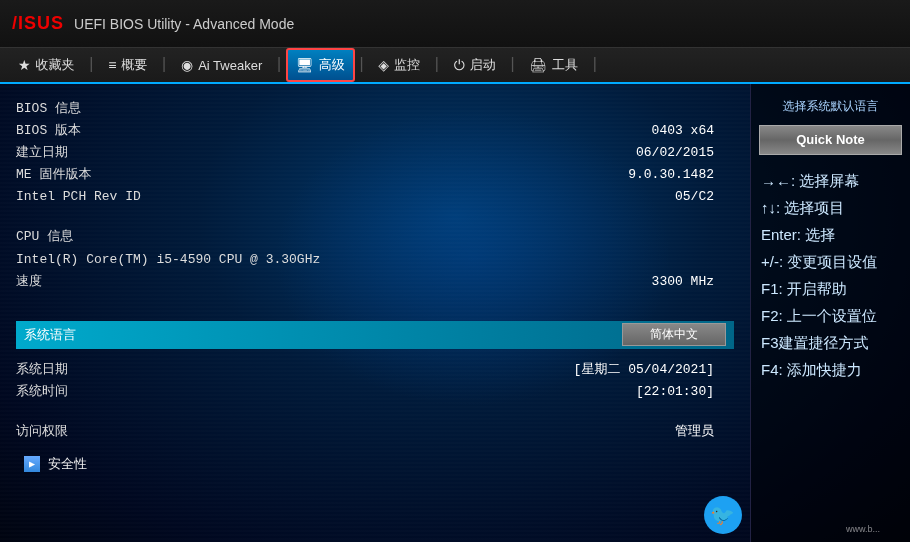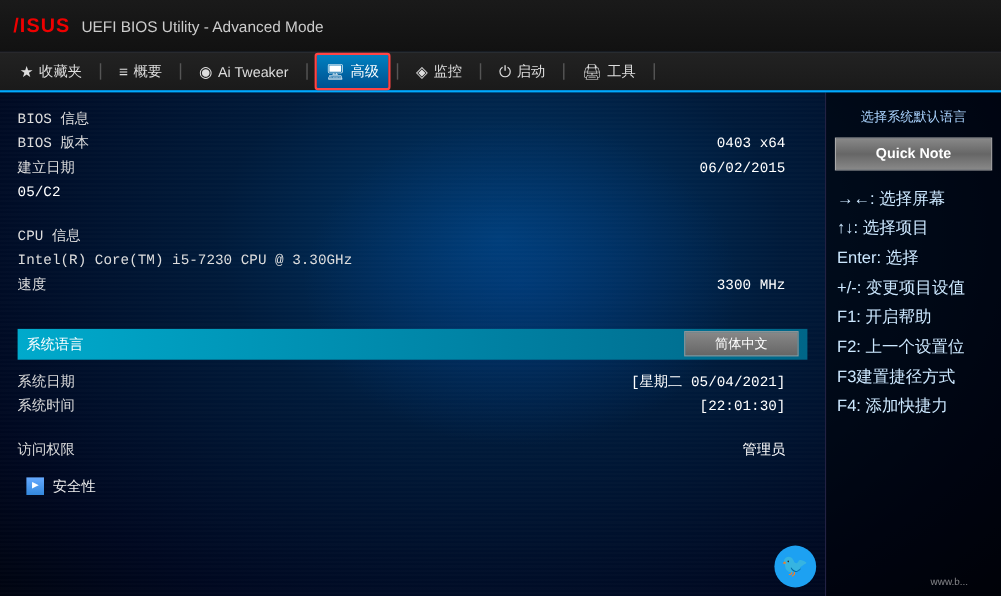--- a/index.html
+++ b/index.html
@@ -349,32 +349,37 @@
       </div>
       <div class="bios-row">
         <span class="bios-label">BIOS 版本</span>
         <span class="bios-value">0403 x64</span>
       </div>
       <div class="bios-row">
         <span class="bios-label">建立日期</span>
         <span class="bios-value">06/02/2015</span>
       </div>
       <div class="bios-row">
+        <span class="bios-label">ME 固件版本</span>
+        <span class="bios-value">9.0.30.1482</span>
+      </div>
+      <div class="bios-row">
+        <span class="bios-label">Intel PCH Rev ID</span>
         <span class="bios-value">05/C2</span>
       </div>
     </div>
 
     <div class="section-gap"></div>
 
     <div class="bios-table">
       <div class="bios-row">
         <span class="bios-label">CPU 信息</span>
       </div>
       <div class="bios-row">
-        <span class="bios-label">Intel(R) Core(TM) i5-7230 CPU @ 3.30GHz</span>
+        <span class="bios-label">Intel(R) Core(TM) i5-4590 CPU @ 3.30GHz</span>
       </div>
       <div class="bios-row">
         <span class="bios-label">速度</span>
         <span class="bios-value">3300 MHz</span>
       </div>
     </div>
 
     <div class="section-gap"></div>
 
 

